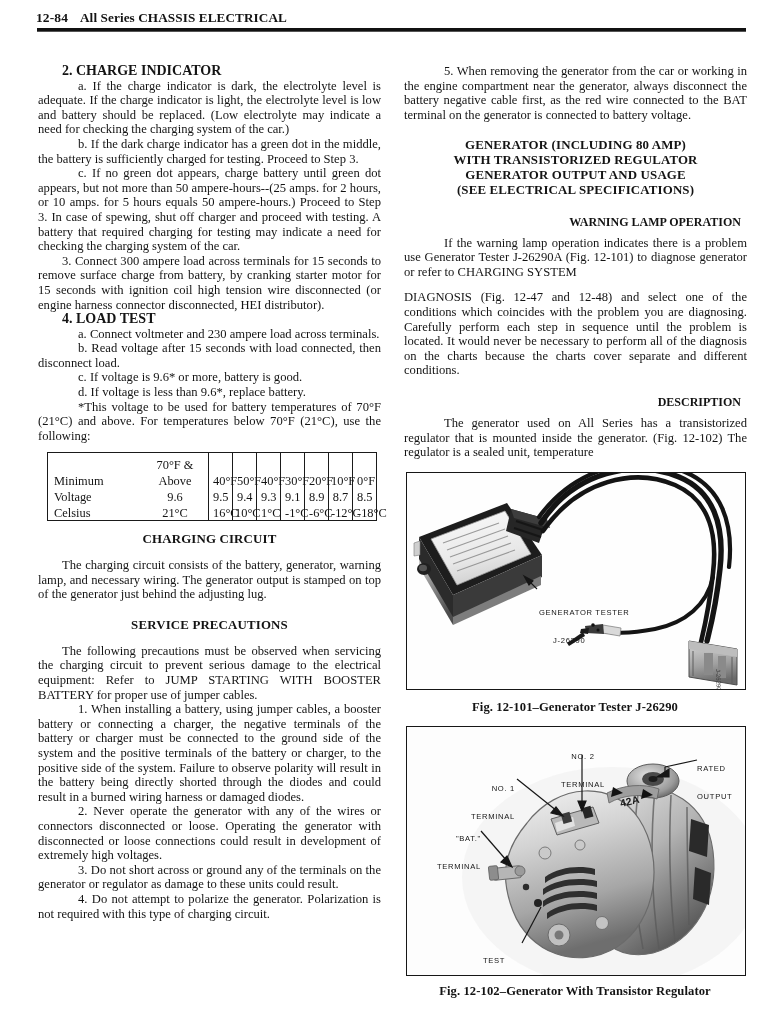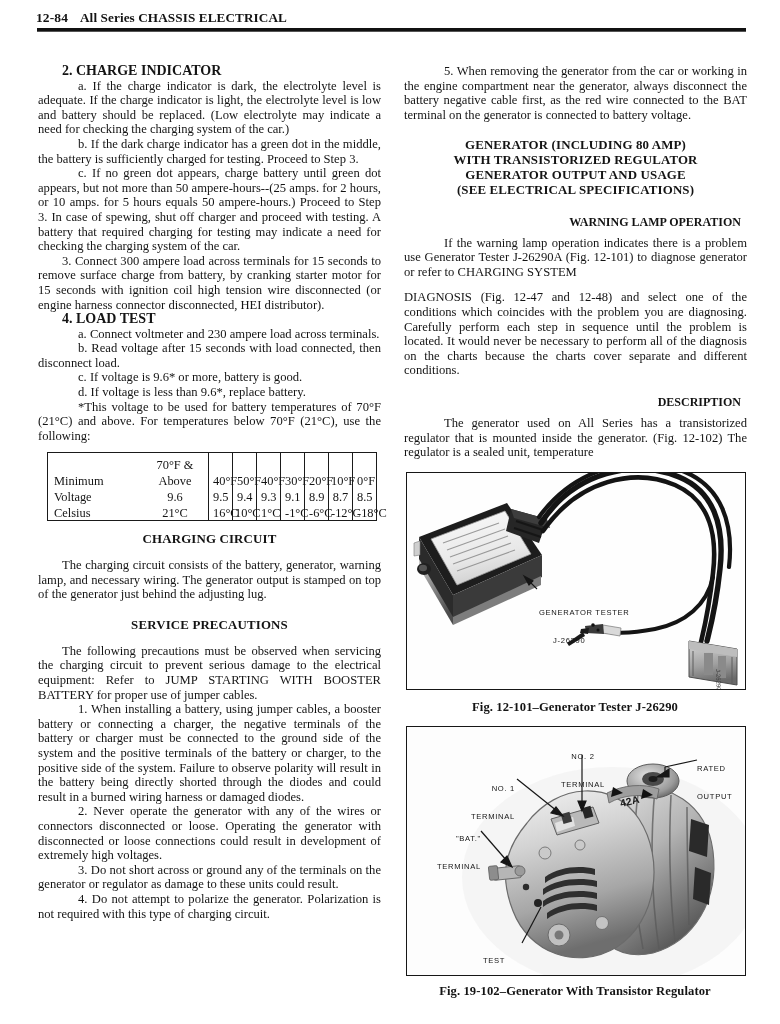--- a/index.html
+++ b/index.html
@@ -516,15 +516,15 @@
       <div>"BAT."</div>
       <div>TERMINAL</div>
     </div>
 
     <div class="callout" style="left:76px; top:210px;">
       <div>TEST</div>
       
     </div>
   </div>
 
-  <div class="fig-caption cap2">Fig. 19-102–Generator With Transistor Regulator</div>
+  <div class="fig-caption cap2">Fig. 12-102–Generator With Transistor Regulator</div>
 
 </div>
 
 </body></html>

